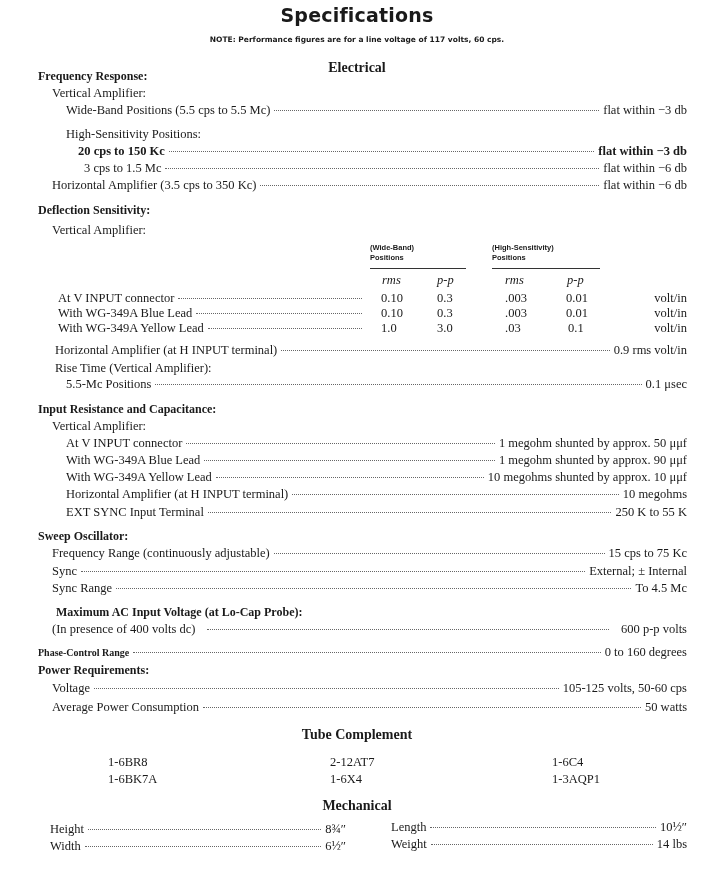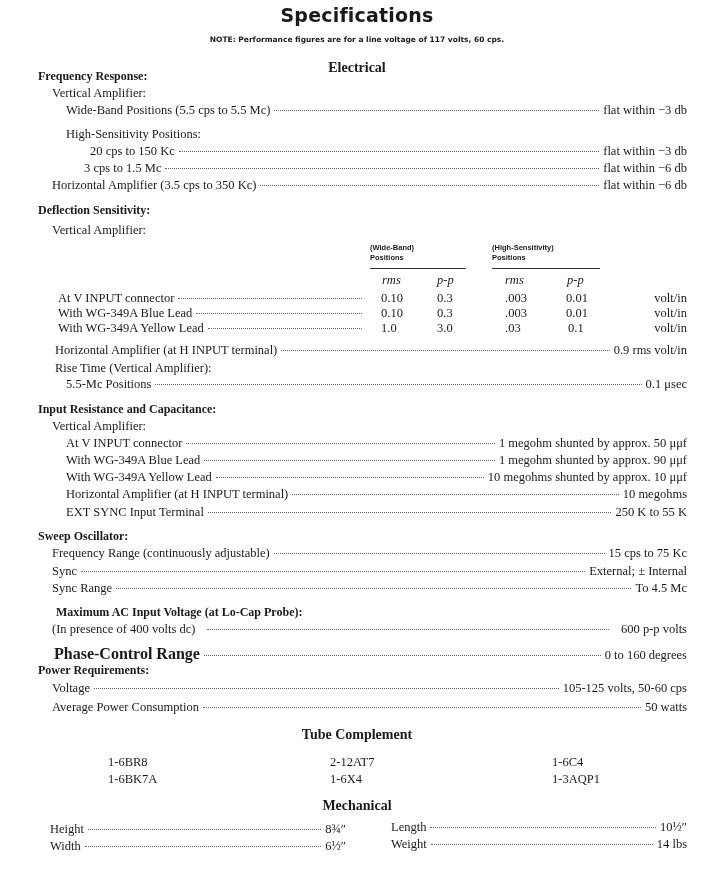--- a/index.html
+++ b/index.html
@@ -43,21 +43,21 @@
 <div class="abs section-title" style="top:60px;">Electrical</div>
 
 <div class="abs group" style="top:69px;">Frequency Response:</div>
 <div class="abs sub" style="left:52px;top:86px;">Vertical Amplifier:</div>
 <div class="row" style="left:66px;right:27px;top:103px;">
   <span class="label">Wide-Band Positions (5.5 cps to 5.5 Mc)</span>
   <span class="leader"></span>
   <span class="value">flat within −3 db</span>
 </div>
 <div class="abs sub" style="left:66px;top:127px;">High-Sensitivity Positions:</div>
-<div class="row" style="left:90px;right:27px;top:144px;">
+<div class="row" style="left:78px;right:27px;top:144px;font-weight:bold;">
   <span class="label">20 cps to 150 Kc</span>
   <span class="leader"></span>
   <span class="value">flat within −3 db</span>
 </div>
 <div class="row" style="left:84px;right:27px;top:161px;">
   <span class="label">3 cps to 1.5 Mc</span>
   <span class="leader"></span>
   <span class="value">flat within −6 db</span>
 </div>
 <div class="row" style="left:52px;right:27px;top:178px;">
@@ -173,21 +173,21 @@
 </div>
 
 <div class="abs group" style="top:605px;margin-left:18px;">Maximum AC Input Voltage (at Lo-Cap Probe):</div>
 <div class="row" style="left:52px;right:27px;top:622px;gap:8px;">
   <span class="label">(In presence of 400 volts dc)</span>
   <span class="leader"></span>
   <span class="value">600 p-p volts</span>
 </div>
 
 <div class="row" style="left:38px;right:27px;top:645px;">
-  <span class="label" style="font-weight:bold;font-size:16px;margin-left:16px;">Phase-Control Range</span>
+  <span class="label" style="font-weight:bold;font-size:10px;">Phase-Control Range</span>
   <span class="leader"></span>
   <span class="value">0 to 160 degrees</span>
 </div>
 
 <div class="abs group" style="top:663px;">Power Requirements:</div>
 <div class="row" style="left:52px;right:27px;top:681px;">
   <span class="label">Voltage</span>
   <span class="leader"></span>
   <span class="value">105-125 volts, 50-60 cps</span>
 </div>

